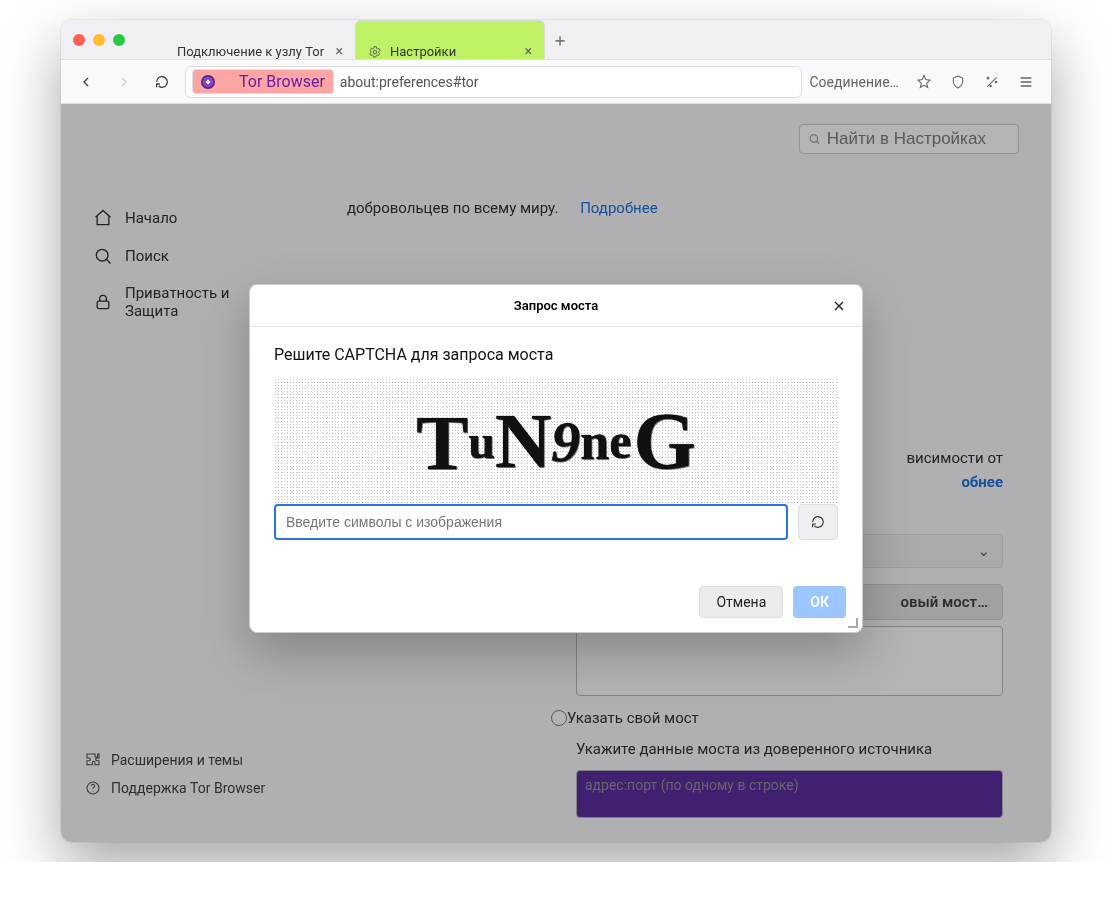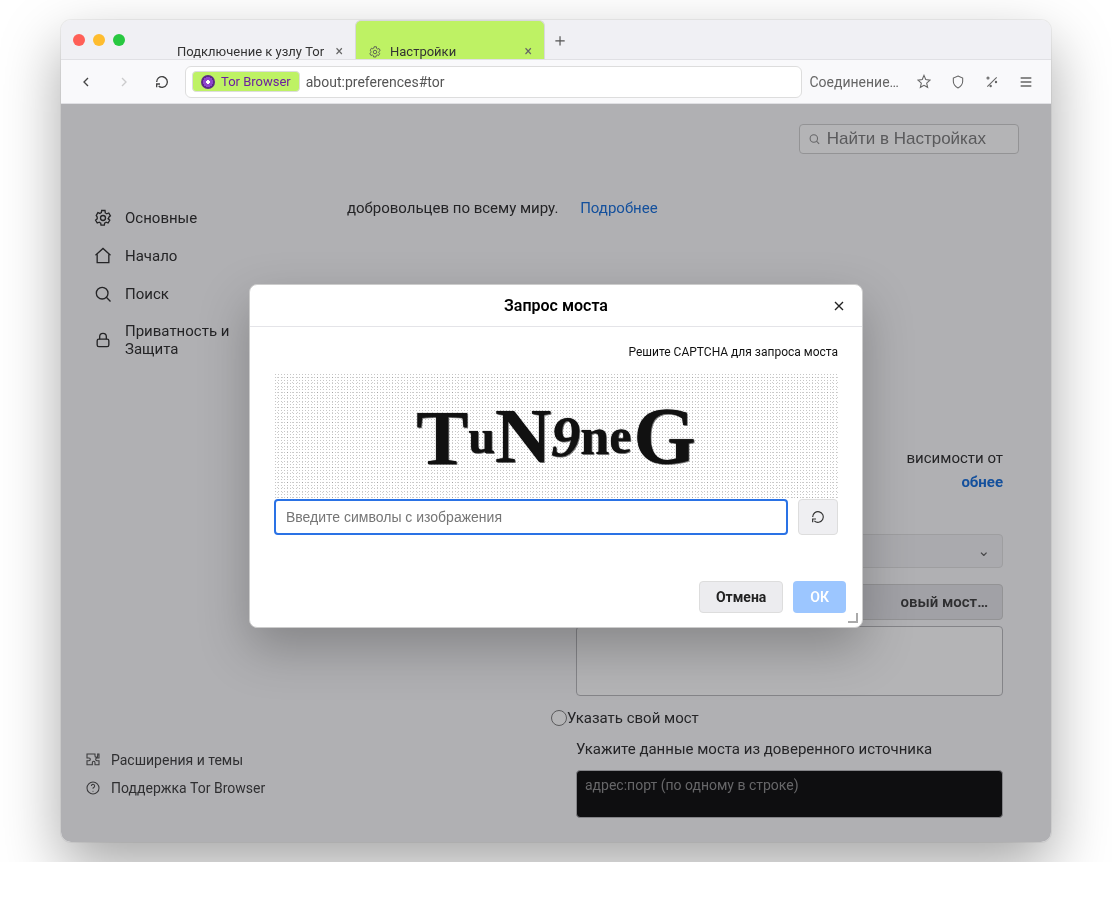--- a/index.html
+++ b/index.html
@@ -71,22 +71,22 @@
     background: #f9f9fb;
     border-bottom: 1px solid #e0e0e4;
     display:flex; align-items:center; padding: 0 10px; gap: 8px;
   }
   .tbtn { width:30px; height:30px; display:flex; align-items:center; justify-content:center; color:#555; cursor:pointer; border-radius:4px;}
   .urlbox {
     flex:1; height:32px; background:#ffffff; border:1px solid #ddd; border-radius:6px;
     display:flex; align-items:center; padding: 0 6px; gap:6px; font-size:14px;
   }
   .brandbadge {
-    background:#bef264; border:1px solid #ddd; border-radius:4px;
-    padding: 2px 8px; font-size:13px; color:#6b1fa0; display:flex; align-items:center; gap:6px;
+    background:#fca5a5; border:1px solid #ddd; border-radius:4px;
+    padding: 2px 8px; font-size:16px; color:#6b1fa0; display:flex; align-items:center; gap:24px;
   }
   .brand-dot {
     width:14px; height:14px; border-radius:50%;
     background: radial-gradient(circle at center, #fff 0 2px, #8e44cc 2px 5px, #5b2a86 5px 7px);
   }
   .url-text { color:#555; }
   .toolbar-right { display:flex; align-items:center; gap:4px; color:#666; font-size:14px;}
   
   .content {
     flex:1; display:flex; position:relative; overflow:hidden;
@@ -143,51 +143,51 @@
   }
   .radio-row {
     position:absolute; top:605px; left:260px; display:flex; align-items:center; font-size:15px;
   }
   .radio-row input { width:16px; height:16px; }
   .hint {
     position:absolute; top:636px; left:285px; font-size:15px; color:#222;
   }
   .textarea2 {
     position:absolute; top:666px; left:285px; right:48px; height:48px;
-    background:#000000; border:1px solid #b5b5b8; border-radius:4px;
+    background:#4c1d95; border:1px solid #b5b5b8; border-radius:4px;
     padding:6px 8px; font-size:14px; color:#888;
   }
   
   .overlay {
     position:absolute; inset:0; background:rgba(40,40,45,0.35);
     display:flex; align-items:flex-start; justify-content:center;
     padding-top:180px;
     z-index:50;
   }
   .modal {
     width: 614px;
     background:#fff;
     border:1px solid #ccc;
     border-radius:8px;
     box-shadow: 0 20px 50px rgba(0,0,0,0.25);
     overflow:hidden;
     position:relative;
   }
   .modal-head {
     height:42px; display:flex; align-items:center; justify-content:center;
-    border-bottom:1px solid #e4e4e8; font-weight:600; font-size:16px;
+    border-bottom:1px solid #e4e4e8; font-weight:600; font-size:13px;
     position:relative;
   }
   .modal-close {
     position:absolute; right:12px; top:10px; width:22px; height:22px;
     display:flex; align-items:center; justify-content:center; cursor:pointer;
     font-size:18px; color:#222;
   }
   .modal-body { padding: 18px 24px 0 24px; }
-  .modal-label { font-size:12px; color:#111; margin-bottom:14px;text-align:right;}
+  .modal-label { font-size:16px; color:#111; margin-bottom:14px;}
   .captcha {
     width:100%; height:126px;
     background:#fff;
     border:0;
     display:flex; align-items:center; justify-content:center;
     font-family: Georgia, "Times New Roman", serif;
     font-weight:900;
     font-size:64px;
     color:#111;
     letter-spacing: 0;
@@ -225,21 +225,21 @@
     display:flex; align-items:center; justify-content:center; cursor:pointer;
   }
   .refresh-btn svg { width:16px; height:16px; stroke:#333; fill:none; stroke-width:1.8;}
   .modal-foot {
     display:flex; justify-content:flex-end; gap:10px; padding: 46px 16px 14px 16px;
   }
   .btn {
     height:32px; padding:0 16px; border-radius:4px; font-size:14px;
     display:flex; align-items:center; cursor:pointer; border:1px solid transparent;
   }
-  .btn-cancel { background:#ececef; border-color:#ddd; color:#222; font-weight:700;}
+  .btn-cancel { background:#ececef; border-color:#ddd; color:#222; font-weight:400;}
   .btn-ok { background:#9cc6ff; color:#fff; font-weight:600;}
   .resize-grip {
     position:absolute; right:4px; bottom:4px; width:12px; height:12px;
   }
   .resize-grip::before, .resize-grip::after {
     content:""; position:absolute; right:0; bottom:0; border-right:2px solid #aaa; border-bottom:2px solid #aaa;
   }
   .resize-grip::before { width:8px;height:8px; }
   .resize-grip::after { width:4px;height:4px; }
 </style>
@@ -317,29 +317,20 @@
         <svg width="16" height="16" viewBox="0 0 24 24" fill="none" stroke="#666" stroke-width="2">
             <path d="M4 6h16M4 12h16M4 18h16"></path>
           </svg>
       </div>
     </div>
   </div>
 
   <div class="content">
 
     <div class="sidebar">
-      <div class="side-item">
-        <span class="side-icon">
-            <svg viewBox="0 0 24 24">
-              <circle cx="12" cy="12" r="3"></circle>
-              <path d="M19 12a7 7 0 0 0-.1-1l2-1.6-2-3.4-2.4 1a7 7 0 0 0-1.7-1L14.4 3h-4l-.4 2.5a7 7 0 0 0-1.7 1l-2.4-1-2 3.4L5.1 11A7 7 0 0 0 5 12a7 7 0 0 0 .1 1l-2 1.6 2 3.4 2.4-1a7 7 0 0 0 1.7 1l.4 2.5h4l.4-2.5a7 7 0 0 0 1.7-1l2.4 1 2-3.4-2-1.6A7 7 0 0 0 19 12z"></path>
-            </svg>
-          </span>
-        <span>Основные</span>
-      </div>
       <div class="side-item">
         <span class="side-icon">
             <svg viewBox="0 0 24 24">
               <path d="M3 11l9-8 9 8"></path>
               <path d="M5 10v10h14V10"></path>
             </svg>
           </span>
         <span>Начало</span>
       </div>
       <div class="side-item">

